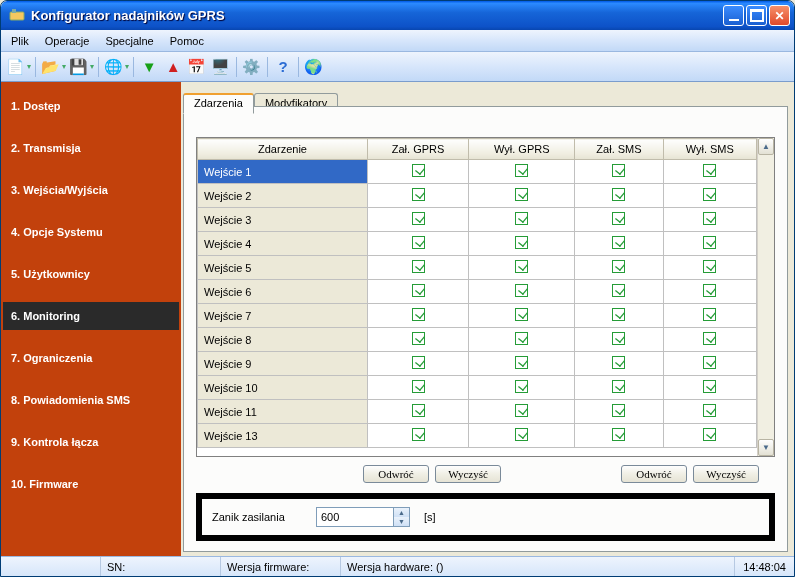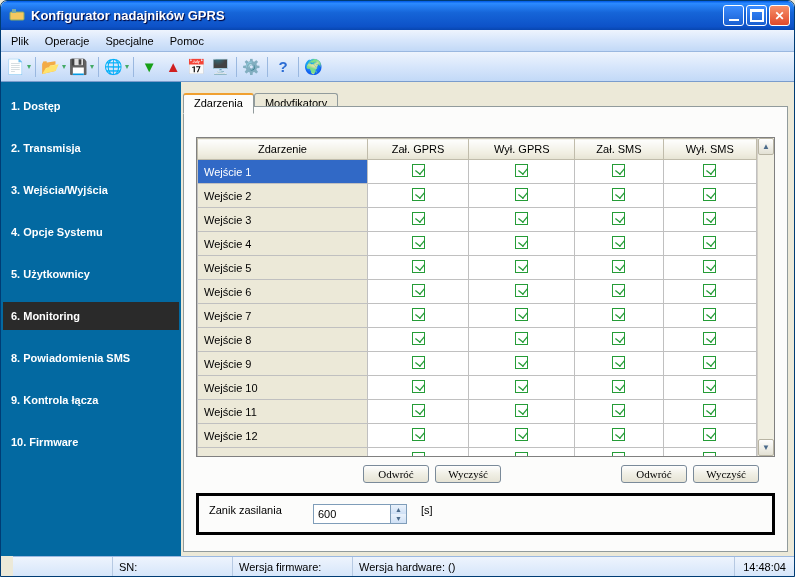--- a/index.html
+++ b/index.html
@@ -57,21 +57,21 @@
   .tbtn {
     width:22px;height:22px;display:flex;align-items:center;justify-content:center;
     font-size:15px;
   }
   .tsep{width:5px;display:flex;justify-content:center;}
   .tsep::before{content:'';width:1px;height:20px;background:#9ab8e0;}
   .drop{font-size:8px;margin-left:-2px;color:#4a6;}
   
   .client { display:flex; height: calc(100% - 29px - 22px - 30px - 20px); }
   .sidebar {
-    width:180px; background:#0369a1;
+    width:180px; background:#c2410c;
     padding:10px 2px 2px 2px;
   }
   .navitem {
     color:#fff; font-weight:bold; font-size:11px;
     padding:8px 8px; margin-bottom:14px; cursor:default;
   }
   .navitem.active { background:#2a2a2a; }
   .content {
     flex:1; background:#ece9d8; position:relative;
   }
@@ -137,35 +137,35 @@
   .btnrow { display:flex; justify-content:flex-end; gap:120px; margin:8px 16px 0 0;}
   .btngroup{display:flex;gap:6px;}
   .xpbtn {
     min-width:66px; padding:2px 12px;
     background:linear-gradient(to bottom,#fefefe,#f0efe5 50%,#e6e3d5);
     border:1px solid #7a8a99; border-radius:3px;
     font-size:11px; font-family:Tahoma;
   }
   
   .bottomfield {
-    border:3px solid #000000; background:#fcfcfb;
-    margin:10px 0 0 0; padding:8px 10px; display:flex; gap:14px;
+    border:6px solid #000000; background:#fcfcfb;
+    margin:10px 0 0 0; padding:8px 10px; display:flex; align-items:center; gap:14px;
   }
   .spin { display:inline-flex; align-items:center;}
   .spin input{
     width:78px;height:20px;border:1px solid #7f9db9;font-size:11px;padding:2px 4px;
   }
   .spinbtns{display:flex;flex-direction:column;border:1px solid #7f9db9;border-left:none;height:20px;}
   .spinbtns div{width:15px;height:9px;background:linear-gradient(to bottom,#eaf2fb,#cfe0f5);font-size:7px;display:flex;align-items:center;justify-content:center;color:#4a6a8a;}
   
   .statusbar {
     height:20px;background:linear-gradient(to bottom,#eef4fd,#d6e6fa);
     border-top:1px solid #9ab8e0;
     display:flex;align-items:center;font-size:11px;
-    position:absolute;bottom:0;left:12px;right:0;
+    position:absolute;bottom:0;left:0;right:0;
   }
   .statusbar .cell{padding:0 6px;height:100%;display:flex;align-items:center;border-right:1px solid #b6c9e2;}
   .statusbar .cell:first-child{width:100px;}
   .statusbar .time{margin-left:auto;padding:0 8px;}
   body{position:relative;}
 </style>
 </head>
 <body>
 
 <div class="titlebar">
@@ -215,20 +215,21 @@
 </div>
 
 <div class="client">
   <div class="sidebar" id="sidebar">
       <div class="navitem">1. Dostęp</div>
       <div class="navitem">2. Transmisja</div>
       <div class="navitem">3. Wejścia/Wyjścia</div>
       <div class="navitem">4. Opcje Systemu</div>
       <div class="navitem">5. Użytkownicy</div>
       <div class="navitem active">6. Monitoring</div>
+      <div class="navitem">7. Ograniczenia</div>
       <div class="navitem">8. Powiadomienia SMS</div>
       <div class="navitem">9. Kontrola łącza</div>
       <div class="navitem">10. Firmware</div>
     </div>
   <div class="content">
     <div class="tabstrip">
       <div class="tab active">Zdarzenia</div>
       <div class="tab">Modyfikatory</div>
     </div>
     <div class="tabpanel">
@@ -316,27 +317,20 @@
                   <td><span class="chk"></span></td>
                 </tr>
                 <tr>
                   <td class="evname">Wejście 11</td>
                   <td><span class="chk"></span></td>
                   <td><span class="chk"></span></td>
                   <td><span class="chk"></span></td>
                   <td><span class="chk"></span></td>
                 </tr>
                 <tr>
-                  <td class="evname">Wejście 12</td>
-                  <td><span class="chk"></span></td>
-                  <td><span class="chk"></span></td>
-                  <td><span class="chk"></span></td>
-                  <td><span class="chk"></span></td>
-                </tr>
-                <tr>
                   <td class="evname">Wejście 13</td>
                   <td><span class="chk"></span></td>
                   <td><span class="chk"></span></td>
                   <td><span class="chk"></span></td>
                   <td><span class="chk"></span></td>
                 </tr>
               </tbody>
           </table>
         </div>
         <div class="tablescroll">

